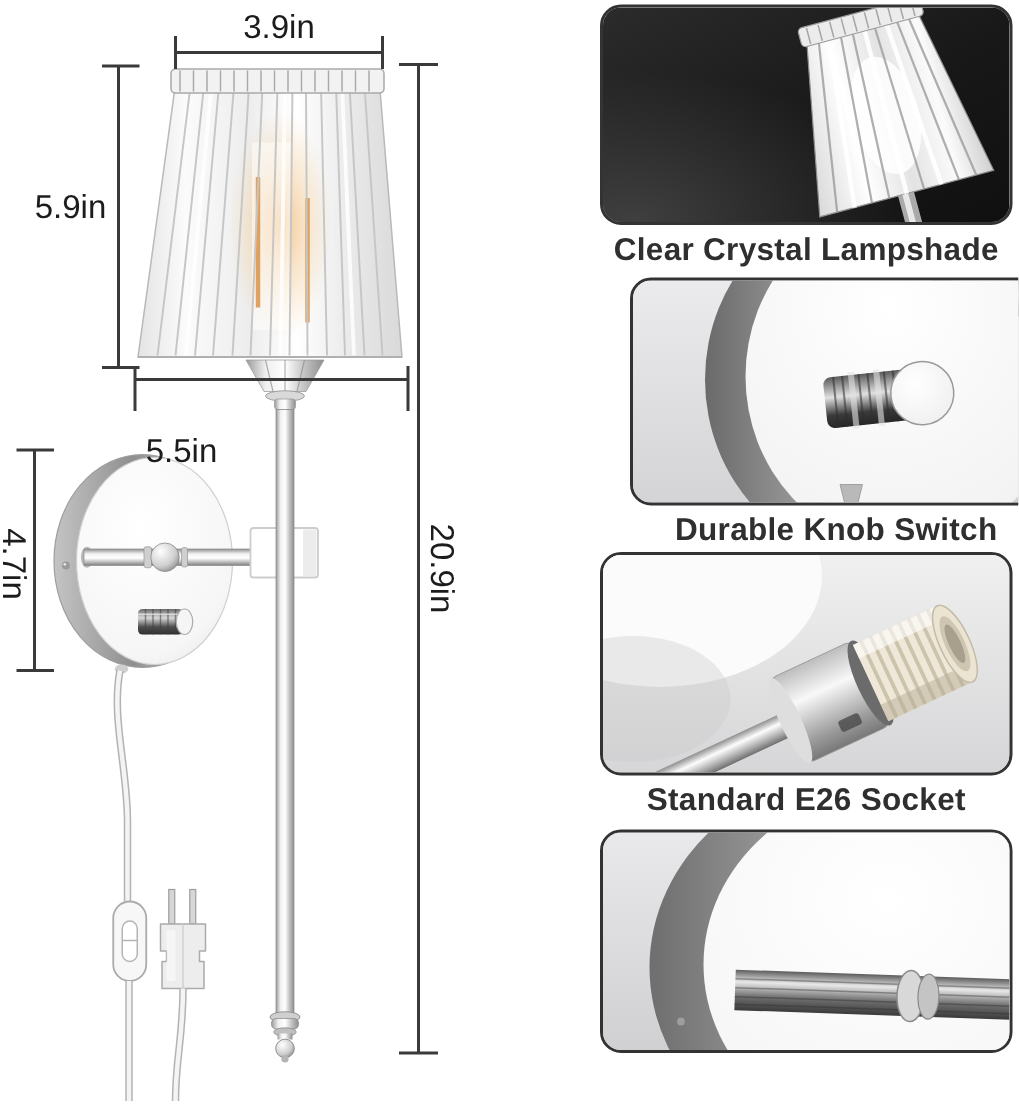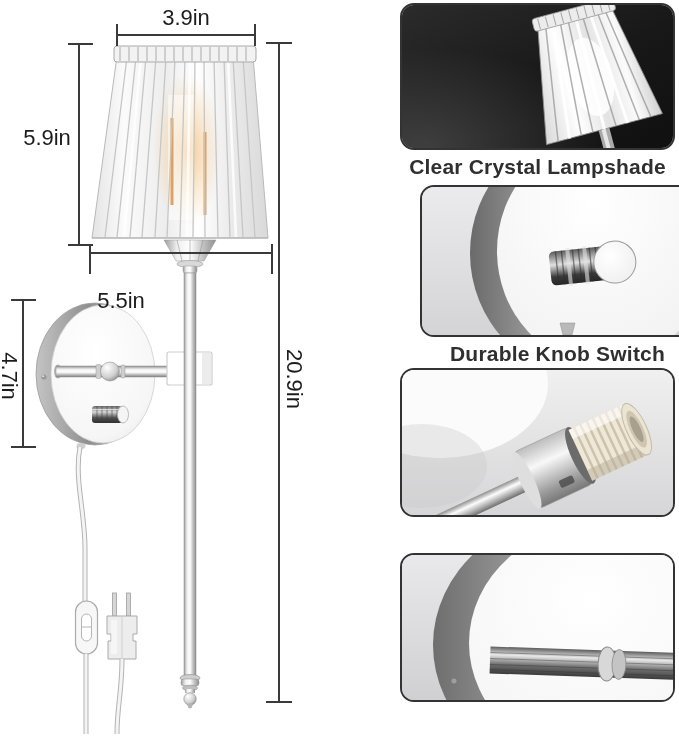--- a/index.html
+++ b/index.html
@@ -387,20 +387,21 @@
               <line x1="236" y1="75" x2="236" y2="131"></line>
           </g>
           <rect x="181" y="75" width="62" height="10" fill="#ffffff" opacity="0.6"></rect>
           <rect x="181" y="119" width="62" height="12" fill="#b8ae98" opacity="0.5"></rect>
           <ellipse cx="243" cy="103" rx="10" ry="28" fill="#ece4d2" stroke="#c4bba6" stroke-width="1"></ellipse>
           <ellipse cx="243" cy="103" rx="6.5" ry="20" fill="#cfc6b2"></ellipse>
           <ellipse cx="243" cy="103" rx="4" ry="14" fill="#a89f8c"></ellipse>
         </g>
       </svg>
     </div>
+    <figcaption class="caption">Standard E26 Socket</figcaption>
   </figure>
 
   <figure class="feature" style="top:553px;">
     <div class="photo" style="height:149px;">
       <svg width="271" height="145" viewBox="0 0 271 145">
         <defs>
           <linearGradient id="p4bg" x1="0" y1="0" x2="0" y2="1">
             <stop offset="0" stop-color="#e9e9eb"></stop>
               <stop offset="1" stop-color="#d0d0d2"></stop>
           </linearGradient>

